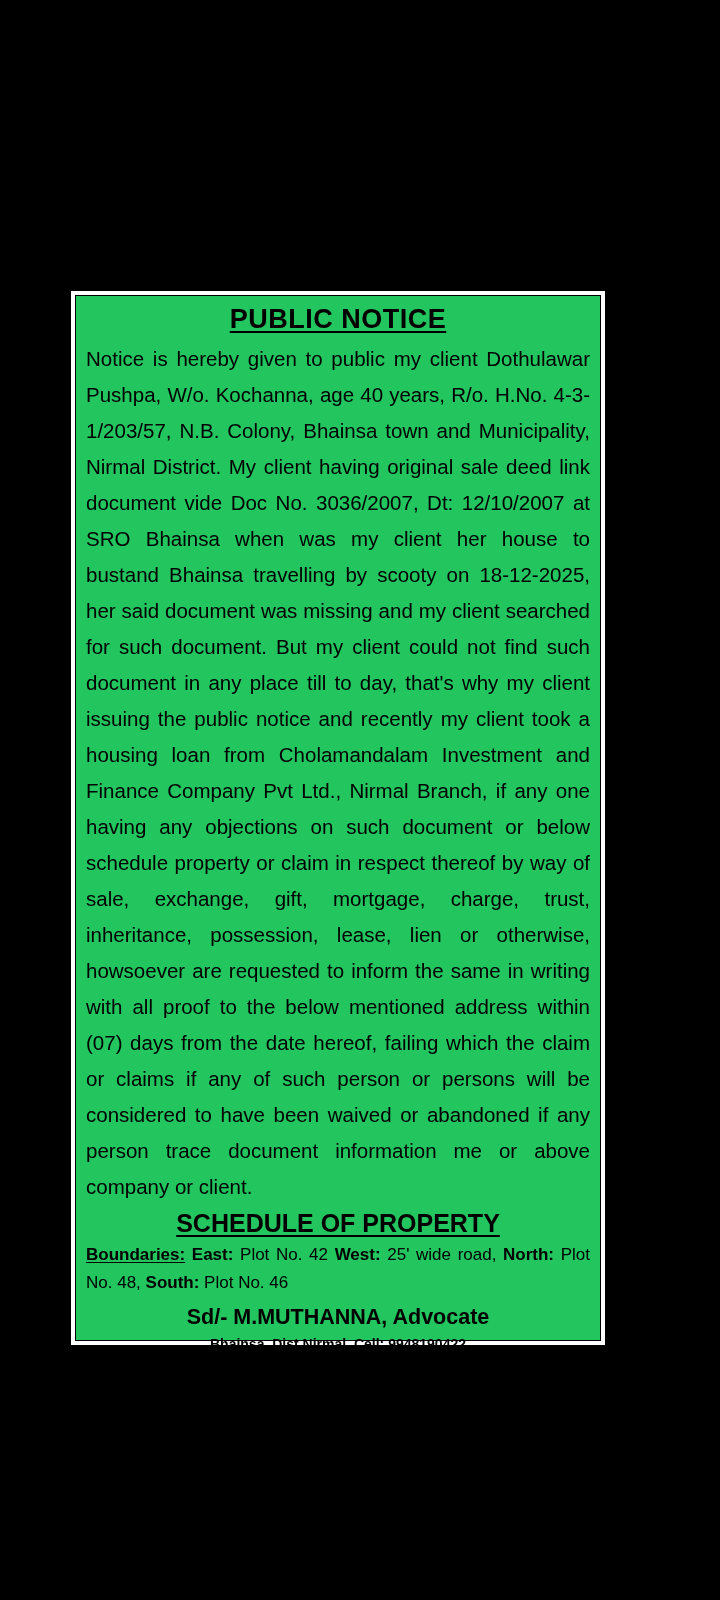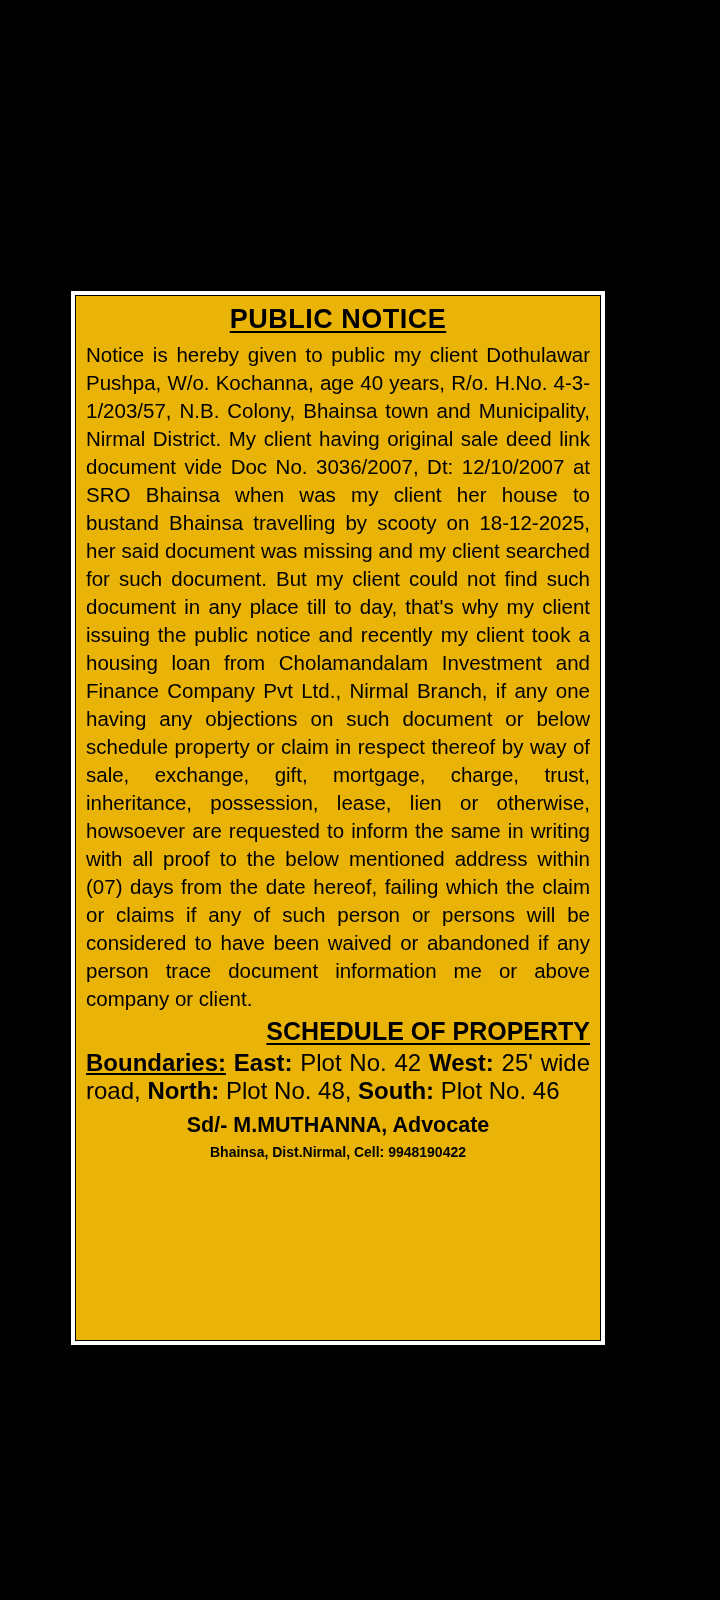--- a/index.html
+++ b/index.html
@@ -25,64 +25,64 @@
     border: 3px solid #000000;
     box-sizing: border-box;
     padding: 4px;
   }
   #notice-inner {
     border: 1px solid #000000;
     box-sizing: border-box;
     width: 100%;
     height: 100%;
     padding: 6px 10px 8px 10px;
-    background: #eab308;
+    background: #22c55e;
   }
 
   .heading {
     text-align: center;
     font-weight: bold;
     font-size: 27px;
     letter-spacing: 0.5px;
     text-decoration: underline;
     text-underline-offset: 3px;
     margin: 2px 0 6px 0;
     color: #000;
   }
 
   .subheading {
-    text-align: right;
+    text-align: center;
     font-weight: bold;
     font-size: 25px;
     text-decoration: underline;
     text-underline-offset: 3px;
     margin: 4px 0 3px 0;
     color: #000;
   }
 
   .body-text {
     font-size: 20.5px;
-    line-height: 28px;
+    line-height: 36px;
     text-align: justify;
     text-justify: inter-word;
     color: #000;
     margin: 0;
     hyphens: none;
   }
 
   .schedule-text {
     font-size: 20.5px;
     line-height: 27.5px;
     text-align: justify;
     color: #000;
     margin: 0;
   }
 
   .boundaries-line {
-    font-size: 24px;
+    font-size: 17px;
     line-height: 27.5px;
     text-align: justify;
     color: #000;
     margin: 0;
   }
   .boundaries-label {
     font-weight: bold;
     text-decoration: underline;
     text-underline-offset: 2px;
   }

